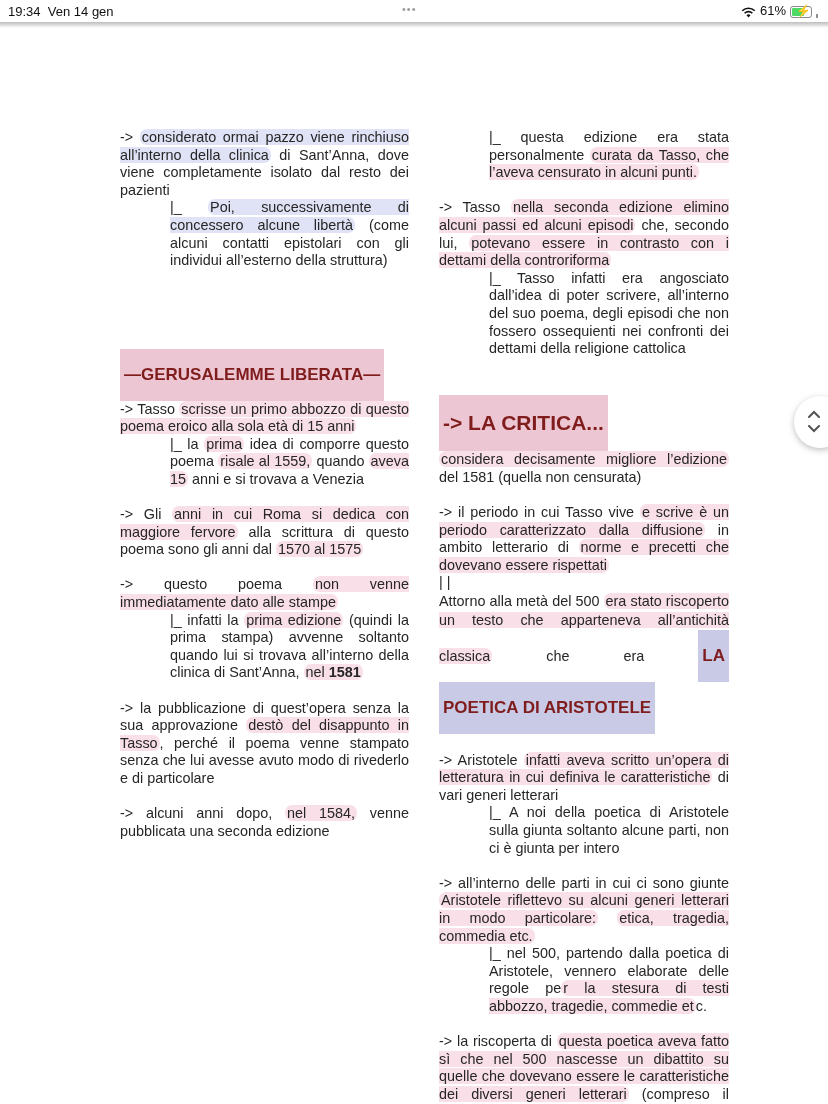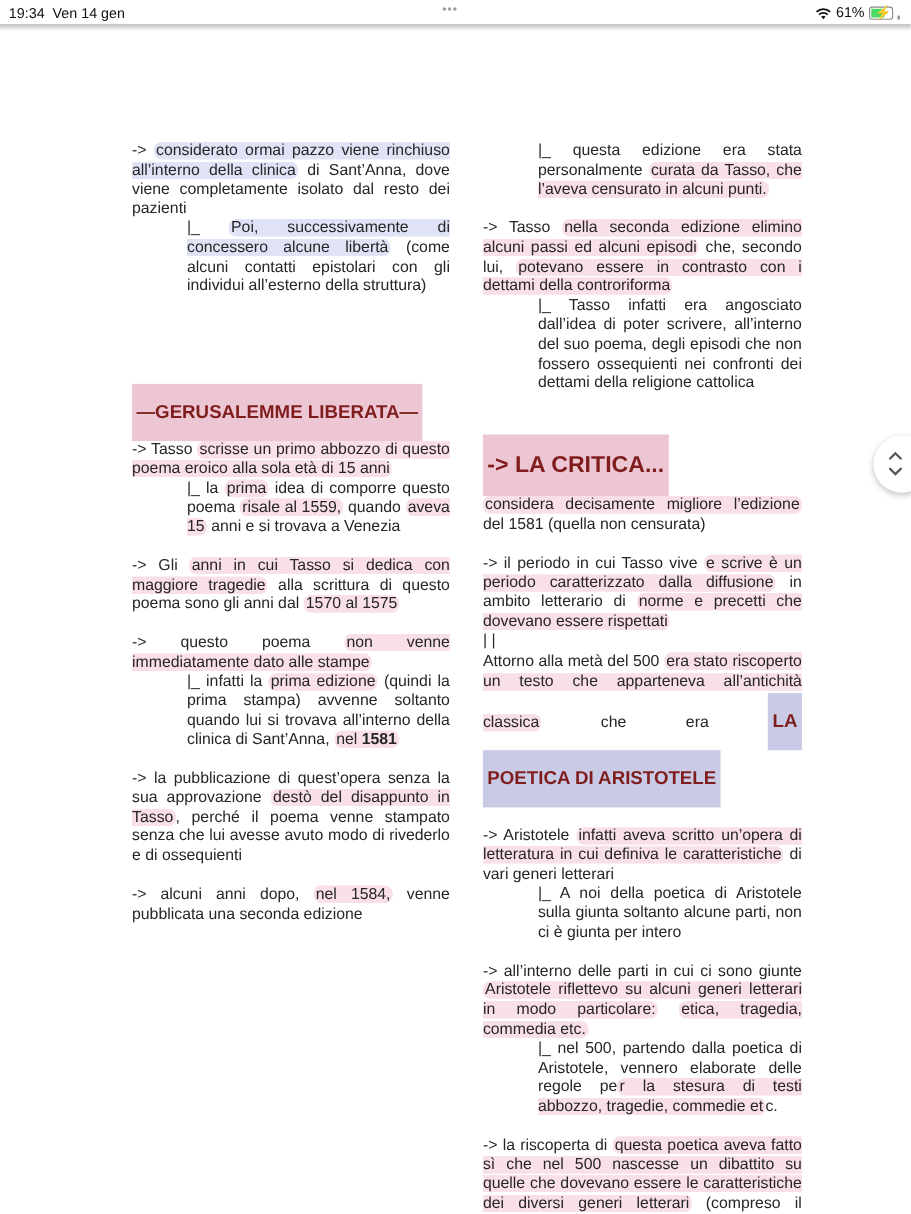--- a/index.html
+++ b/index.html
@@ -76,26 +76,26 @@
   <p class="p"><span>-&gt; </span><span class="hb">considerato ormai pazzo viene rinchiuso all’interno della clinica</span><span> di Sant’Anna, dove viene completamente isolato dal resto dei pazienti</span></p>
   <p class="p ind"><span>|_ </span><span class="hb">Poi, successivamente di concessero alcune libertà</span><span> (come alcuni contatti epistolari con gli individui all’esterno della struttura)</span></p>
   <div class="gap"></div>
   <div class="gap"></div>
   <div class="gap"></div>
   <div style="height:26px"></div>
   <div class="heading md">—GERUSALEMME LIBERATA—</div>
   <p class="p"><span>-&gt; Tasso </span><span class="hl">scrisse un primo abbozzo di questo poema eroico alla sola età di 15 anni</span></p>
   <p class="p ind"><span>|_ la </span><span class="hl">prima</span><span> idea di comporre questo poema </span><span class="hl">risale al 1559,</span><span> quando </span><span class="hl">aveva 15</span><span> anni e si trovava a Venezia</span></p>
   <div class="gap"></div>
-  <p class="p"><span>-&gt; Gli </span><span class="hl">anni in cui Tasso si dedica con maggiore tragedie</span><span> alla scrittura di questo poema sono gli anni dal </span><span class="hl">1570 al 1575</span></p>
+  <p class="p"><span>-&gt; Gli </span><span class="hl">anni in cui Roma si dedica con maggiore fervore</span><span> alla scrittura di questo poema sono gli anni dal </span><span class="hl">1570 al 1575</span></p>
   <div class="gap"></div>
   <p class="p"><span>-&gt; questo poema </span><span class="hl">non venne immediatamente dato alle stampe</span></p>
   <p class="p ind"><span>|_ infatti la </span><span class="hl">prima edizione</span><span> (quindi la prima stampa) avvenne soltanto quando lui si trovava all’interno della clinica di Sant’Anna, </span><span class="hl"><span>nel </span><b>1581</b></span></p>
   <div class="gap"></div>
-  <p class="p"><span>-&gt; la pubblicazione di quest’opera senza la sua approvazione </span><span class="hl">destò del disappunto in Tasso</span><span>, perché il poema venne stampato senza che lui avesse avuto modo di rivederlo e di ossequienti</span></p>
+  <p class="p"><span>-&gt; la pubblicazione di quest’opera senza la sua approvazione </span><span class="hl">destò del disappunto in Tasso</span><span>, perché il poema venne stampato senza che lui avesse avuto modo di rivederlo e di particolare</span></p>
   <div class="gap"></div>
   <p class="p"><span>-&gt; alcuni anni dopo, </span><span class="hl">nel 1584,</span><span> venne pubblicata una seconda edizione</span></p>
 </div>
 
 <div class="col right">
   <p class="p ind"><span>|_ questa edizione era stata personalmente </span><span class="hl">curata da Tasso, che l’aveva censurato in alcuni punti.</span></p>
   <div class="gap"></div>
   <p class="p"><span>-&gt; Tasso </span><span class="hl">nella seconda edizione elimino alcuni passi ed alcuni episodi</span><span> che, secondo lui, </span><span class="hl">potevano essere in contrasto con i dettami della controriforma</span></p>
   <p class="p ind">|_ Tasso infatti era angosciato dall’idea di poter scrivere, all’interno del suo poema, degli episodi che non fossero ossequienti nei confronti dei dettami della religione cattolica</p>
   <div class="gap"></div>

